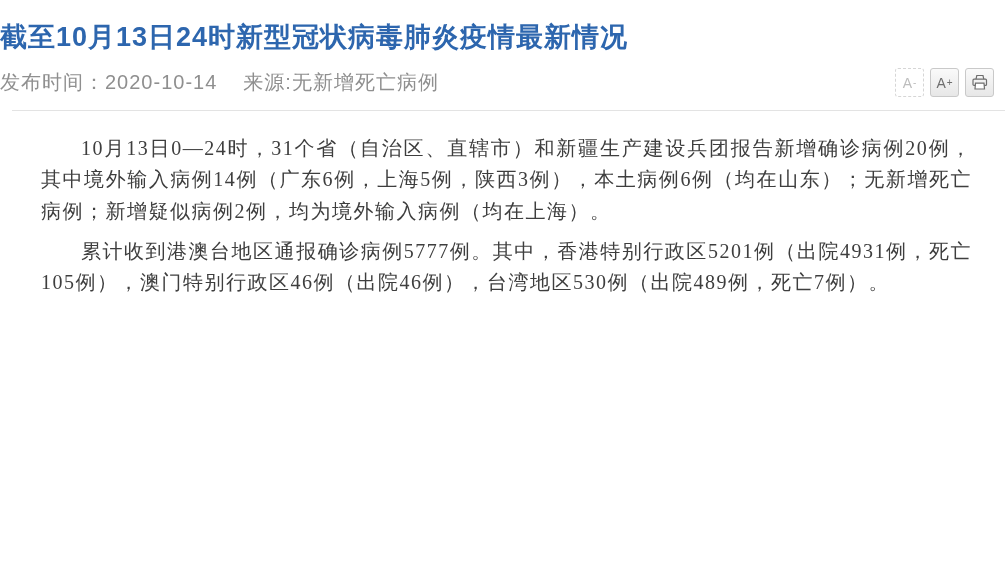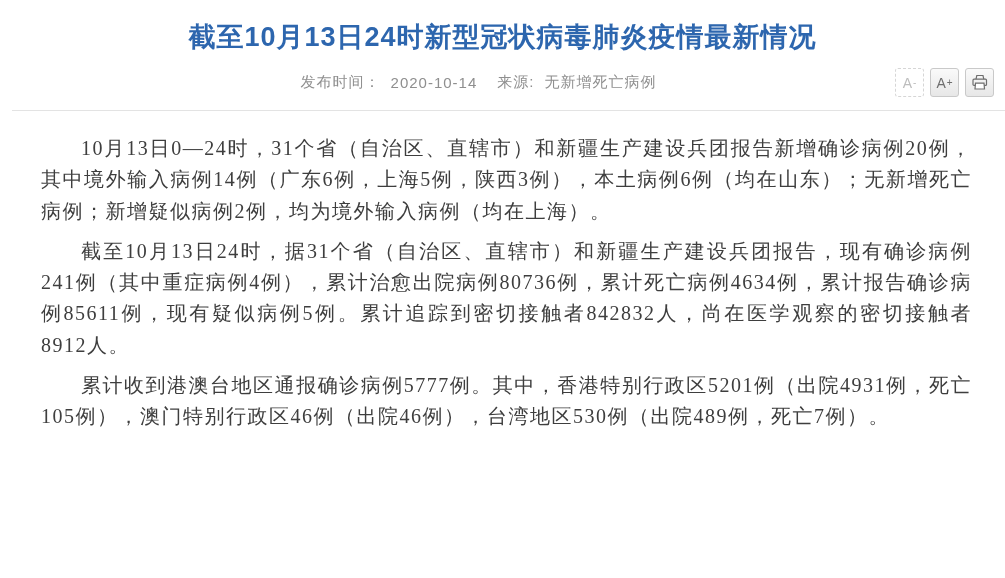--- a/index.html
+++ b/index.html
@@ -10,40 +10,38 @@
     height: 578px;
     background: #ffffff;
     overflow: hidden;
     font-family: "Liberation Sans", sans-serif;
   }
   .article-title {
     margin: 0;
     padding-top: 19px;
     height: 55px;
     line-height: 36px;
-    text-align: center;
     font-size: 27px;
     font-weight: bold;
     letter-spacing: 1px;
     color: #2d66ae;
     font-family: "Liberation Sans", sans-serif;
   }
   .meta-row {
     margin-top: 17px;
     height: 21px;
     padding-right: 48px; 
     display: flex;
-    justify-content: center;
     align-items: center;
-    font-size: 15px;
+    font-size: 20px;
     color: #8f8f8f;
     letter-spacing: 1px;
   }
-  .meta-row .gap-sm { margin-left: 10px; }
-  .meta-row .gap-lg { margin-left: 20px; }
+  .meta-row .gap-sm { }
+  .meta-row .gap-lg { margin-left: 26px; }
   .toolbar {
     position: absolute;
     top: 68px;
     right: 11px;
     display: flex;
     gap: 6px;
   }
   .tool-btn {
     width: 29px;
     height: 29px;
@@ -113,17 +111,16 @@
           <path d="M4.5 9.2 L4 15 L13.5 15 L13 9.2 Z" fill="#fff" stroke="#6e6e6e" stroke-width="1.2"></path>
         </svg>
       </span>
     </button>
   </div>
 
   <div class="divider"></div>
 
   <div class="article-body">
     <p>10月13日0—24时，31个省（自治区、直辖市）和新疆生产建设兵团报告新增确诊病例20例，其中境外输入病例14例（广东6例，上海5例，陕西3例），本土病例6例（均在山东）；无新增死亡病例；新增疑似病例2例，均为境外输入病例（均在上海）。</p>
-    <p>截至10月13日24时，据31个省（自治区、直辖市）和新疆生产建设兵团报告，现有确诊病例241例（其中重症病例4例），累计治愈出院病例80736例，累计死亡病例4634例，累计报告确诊病例85611例，现有疑似病例5例。累计追踪到密切接触者842832人，尚在医学观察的密切接触者8912人。</p>
     <p>累计收到港澳台地区通报确诊病例5777例。其中，香港特别行政区5201例（出院4931例，死亡105例），澳门特别行政区46例（出院46例），台湾地区530例（出院489例，死亡7例）。</p>
   </div>
 
 </div>
 
 </body></html>

